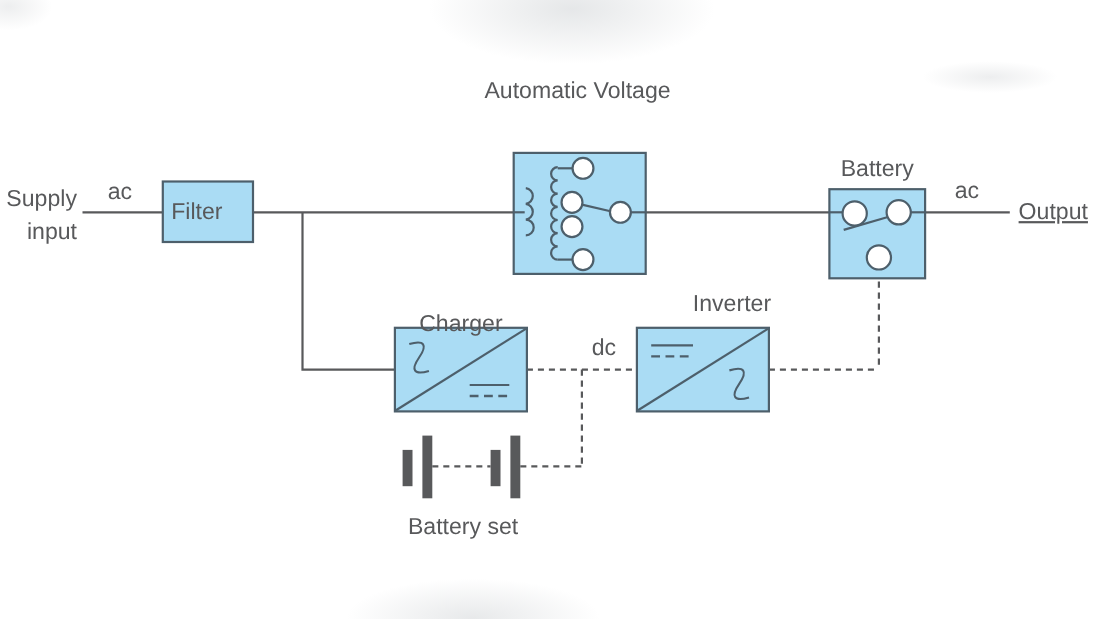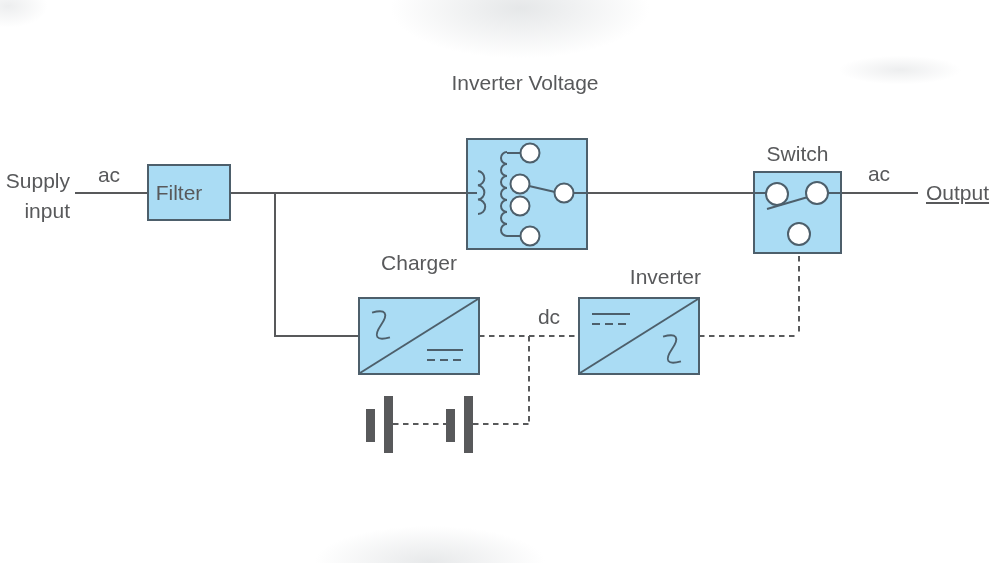--- a/index.html
+++ b/index.html
@@ -112,28 +112,29 @@
   <div class="label right" style="left:0;top:166;width:70px;top:166px;">
     <div>Supply</div>
     <div>input</div>
   </div>
 
   <div class="label center" style="left:89px;top:160px;width:40px;">ac</div>
 
   <div class="label center" style="left:148px;top:178px;width:62px;">Filter</div>
 
   <div class="label center" style="left:400px;top:67px;width:250px;line-height:32px;">
-    <div>Inverter Voltage</div>
+    <div>Automatic Voltage</div>
   </div>
 
-  <div class="label center" style="left:754px;top:139px;width:87px;">Switch</div>
+  <div class="label center" style="left:754px;top:139px;width:87px;">Battery</div>
 
   <div class="label center" style="left:859px;top:159px;width:40px;">ac</div>
 
   <div class="label" style="left:926px;top:178px;text-decoration:underline;">Output</div>
 
-  <div class="label center" style="left:357px;top:248px;width:124px;">Charger</div>
+  <div class="label center" style="left:357px;top:280px;width:124px;">Charger</div>
 
   <div class="label center" style="left:577px;top:262px;width:124px;text-align:right;">Inverter</div>
 
   <div class="label center" style="left:528px;top:302px;width:42px;">dc</div>
 
+  <div class="label center" style="left:346px;top:464px;width:150px;">Battery set</div>
 </div>
 
 </body></html>

